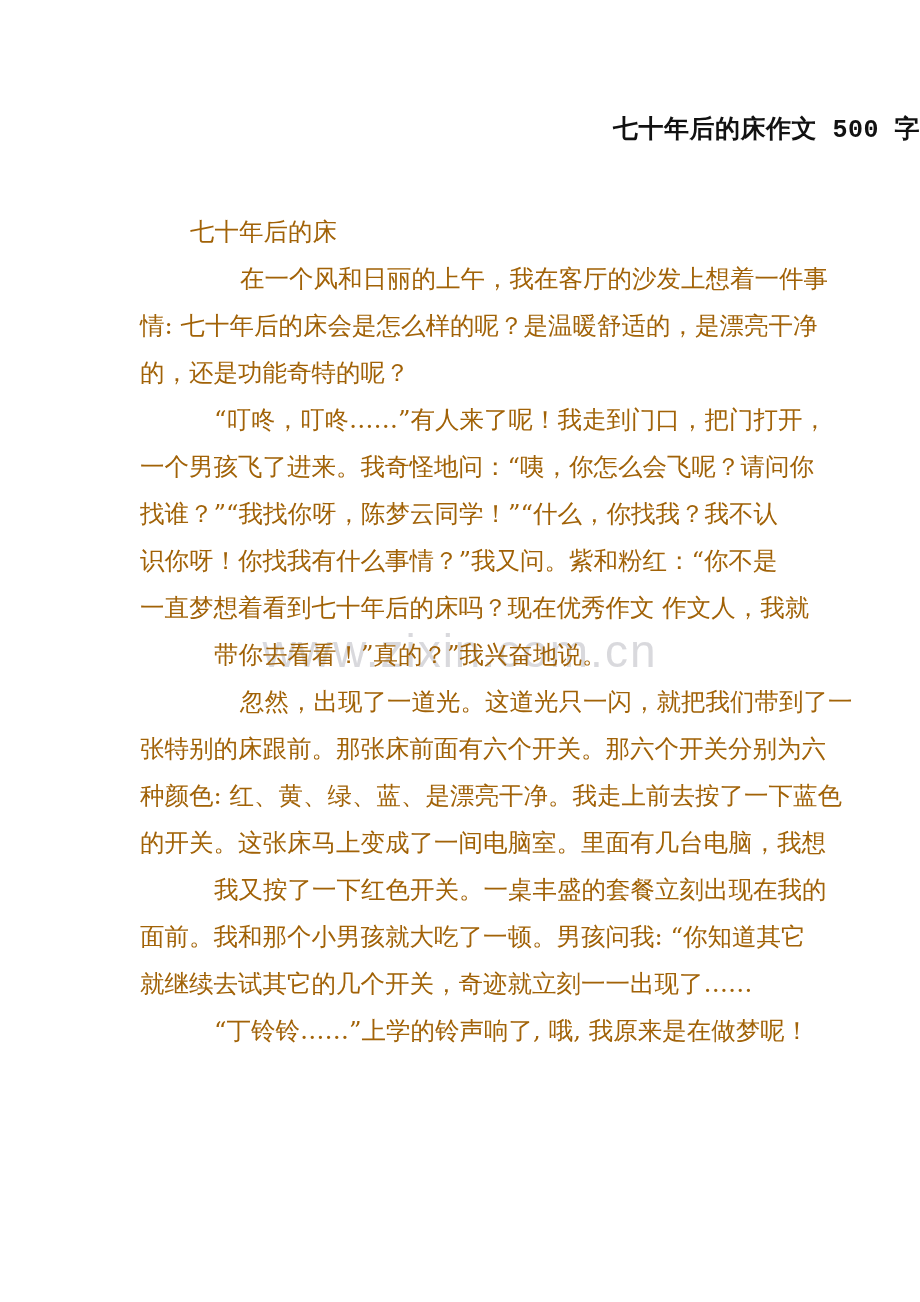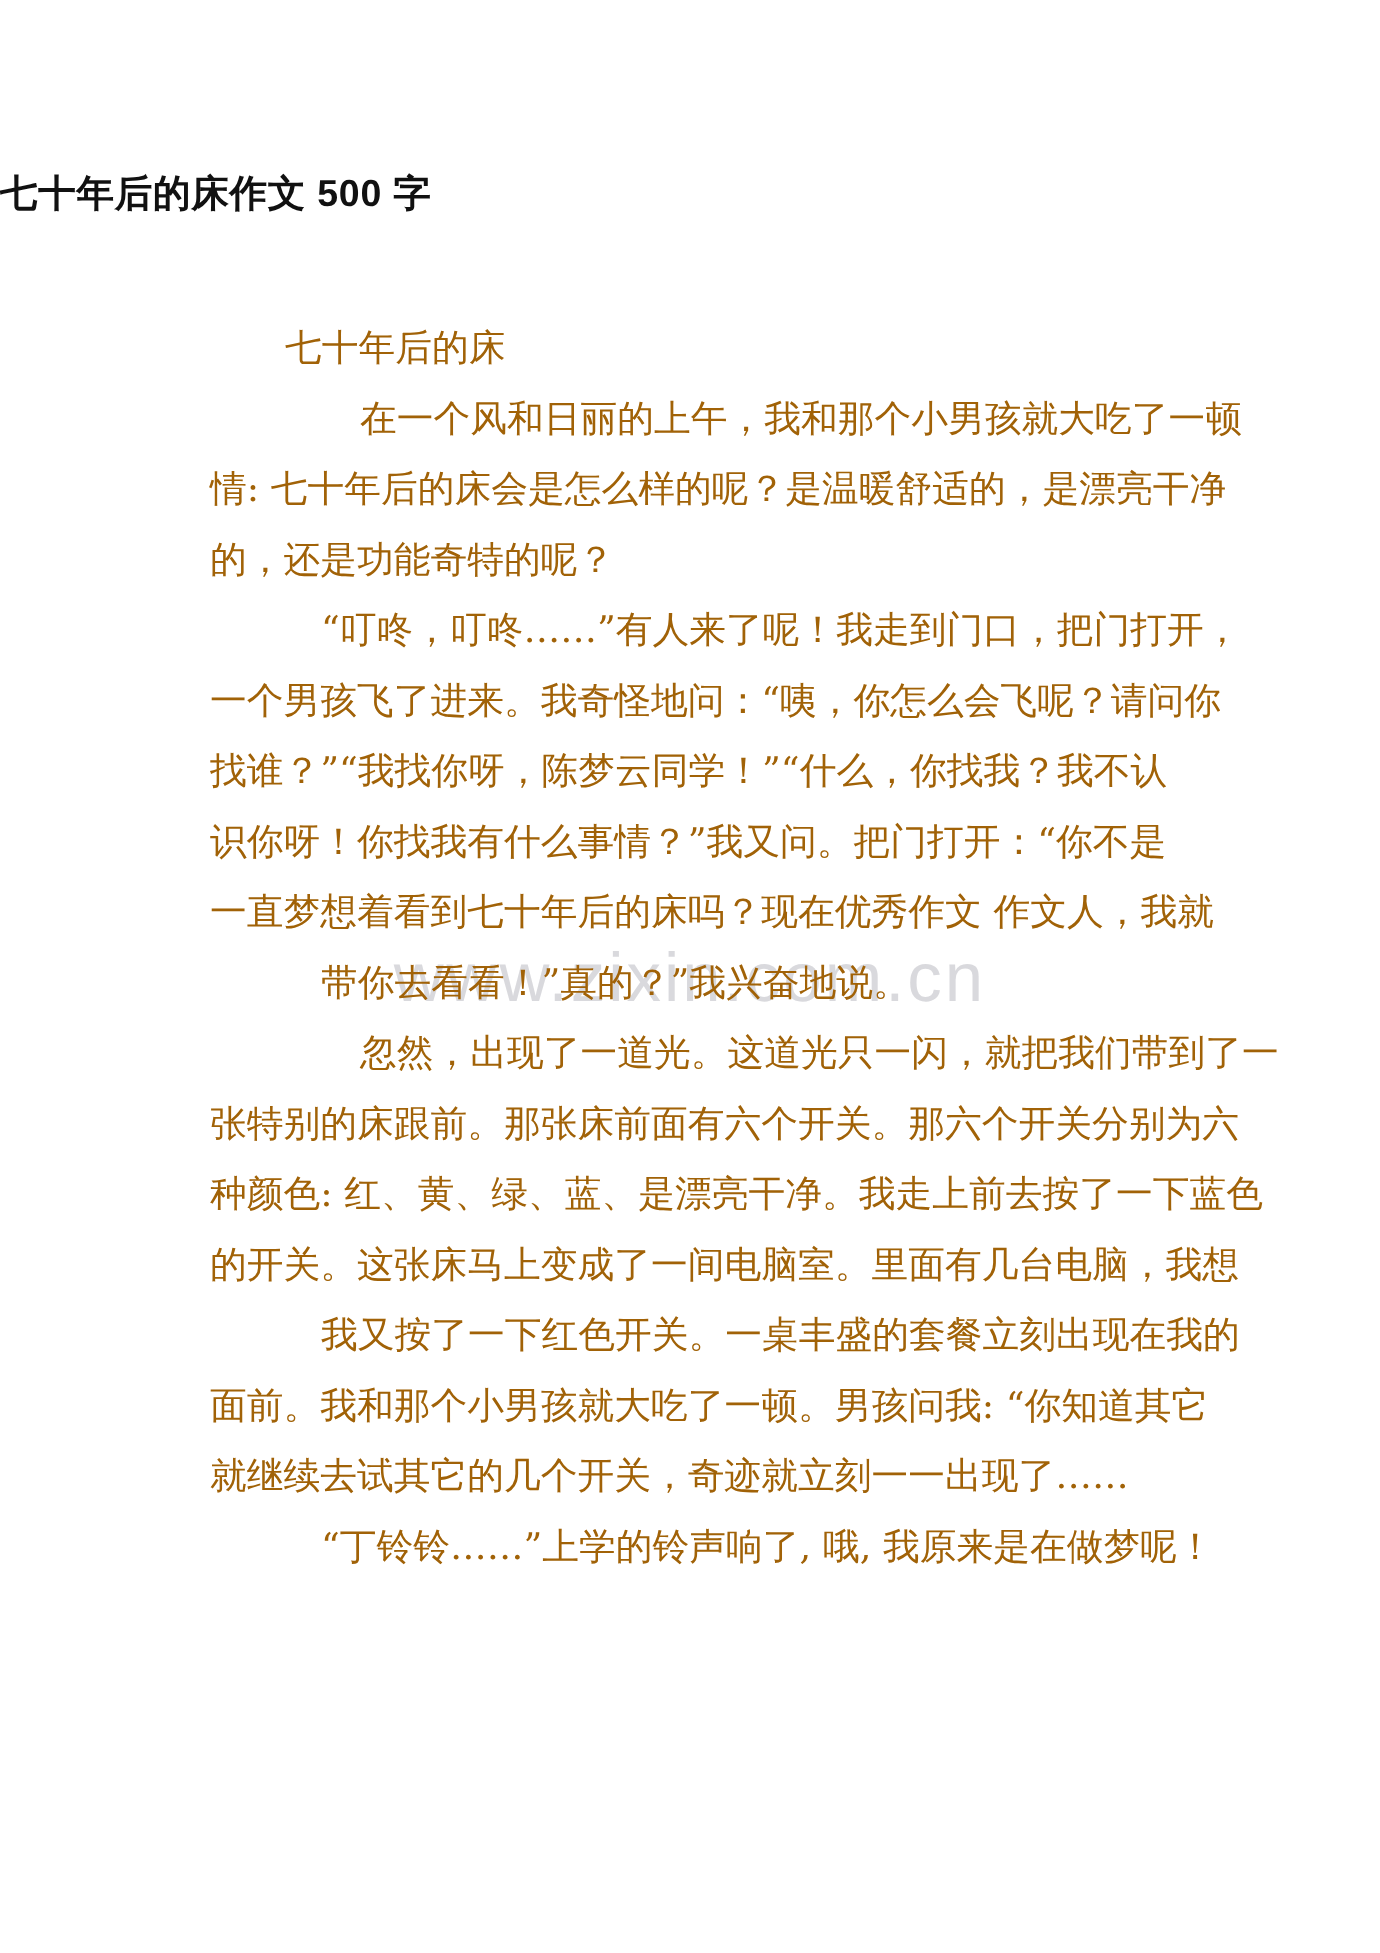--- a/index.html
+++ b/index.html
@@ -40,22 +40,22 @@
     user-select: none;
     z-index: 0;
   }
 
   
   .doc-title {
     position: absolute;
     left: 0;
     right: 0;
     top: 112px;
-    text-align: left;
-    font-family: Liberation Sans, sans-serif;
+    text-align: right;
+    font-family: Liberation Mono, monospace;
     font-weight: bold;
     font-size: 25px;
     letter-spacing: 0.5px;
     color: #111111;
     z-index: 2;
   }
 
   
   .body-col {
     position: absolute;
@@ -84,27 +84,27 @@
 
 <div class="page">
 
   <div class="watermark">www.zixin.com.cn</div>
 
   <div class="doc-title">七十年后的床作文 500 字</div>
 
   <div class="body-col">
     <div class="line ind1">七十年后的床</div>
     <div id="body-lines">
-        <div class="line ind3">在一个风和日丽的上午，我和那个小男孩就大吃了一顿</div>
+        <div class="line ind3">在一个风和日丽的上午，我在客厅的沙发上想着一件事</div>
         <div class="line">情: 七十年后的床会是怎么样的呢？是温暖舒适的，是漂亮干净</div>
         <div class="line">的，还是功能奇特的呢？</div>
         <div class="line ind2">“叮咚，叮咚……”有人来了呢！我走到门口，把门打开，</div>
         <div class="line">一个男孩飞了进来。我奇怪地问：“咦，你怎么会飞呢？请问你</div>
         <div class="line">找谁？”“我找你呀，陈梦云同学！”“什么，你找我？我不认</div>
-        <div class="line">识你呀！你找我有什么事情？”我又问。把门打开：“你不是</div>
+        <div class="line">识你呀！你找我有什么事情？”我又问。紫和粉红：“你不是</div>
         <div class="line">一直梦想着看到七十年后的床吗？现在优秀作文 作文人，我就</div>
         <div class="line ind2">带你去看看！”真的？”我兴奋地说。</div>
         <div class="line ind3">忽然，出现了一道光。这道光只一闪，就把我们带到了一</div>
         <div class="line">张特别的床跟前。那张床前面有六个开关。那六个开关分别为六</div>
         <div class="line">种颜色: 红、黄、绿、蓝、是漂亮干净。我走上前去按了一下蓝色</div>
         <div class="line">的开关。这张床马上变成了一间电脑室。里面有几台电脑，我想</div>
         <div class="line ind2">我又按了一下红色开关。一桌丰盛的套餐立刻出现在我的</div>
         <div class="line">面前。我和那个小男孩就大吃了一顿。男孩问我: “你知道其它</div>
         <div class="line">就继续去试其它的几个开关，奇迹就立刻一一出现了……</div>
         <div class="line ind2">“丁铃铃……”上学的铃声响了, 哦, 我原来是在做梦呢！</div>

